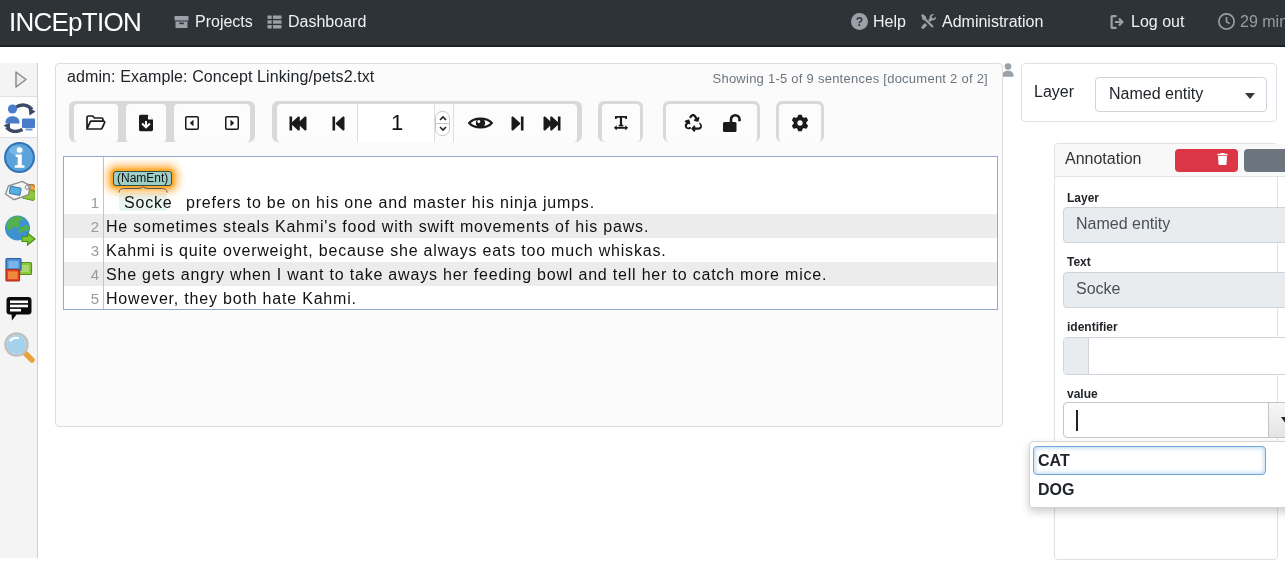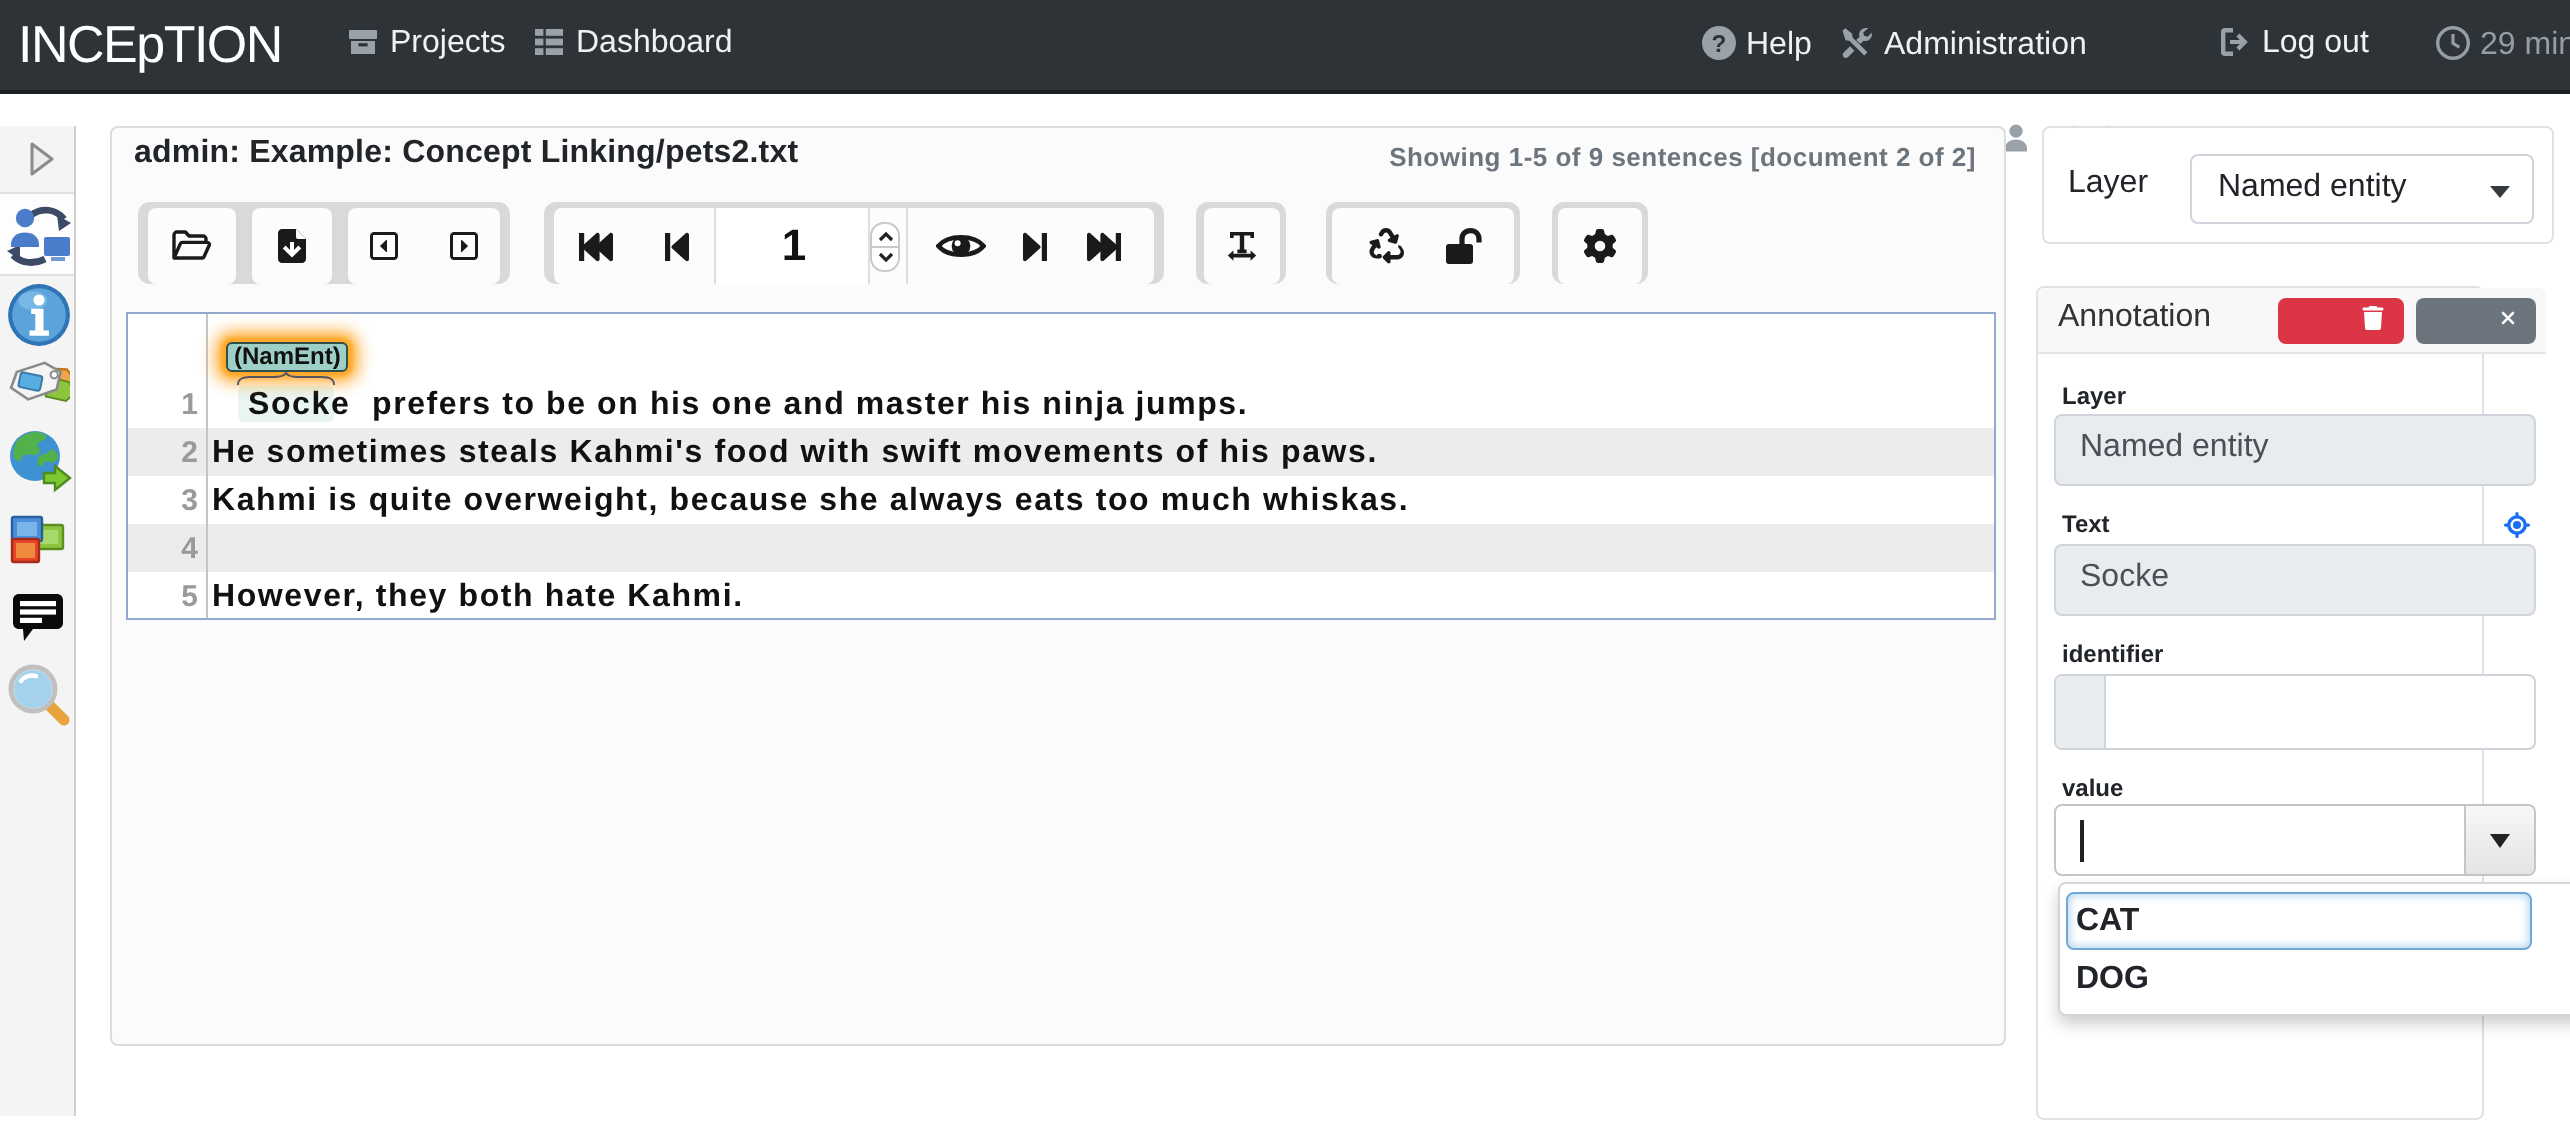--- a/index.html
+++ b/index.html
@@ -13,21 +13,21 @@
 .navlink .ic { display:inline-block; vertical-align:-3px; margin-right:5px; }
 .navgray { color:#969da4; }
 
 
 #sidebar { position:absolute; left:0; top:63px; width:38px; height:495px; background:#f4f4f4; border-right:1px solid #cfcfcf; }
 .sideicon { position:absolute; }
 #sitab1 { position:absolute; left:0; top:0; width:37px; height:34px; border-bottom:1px solid #e0e0e0; }
 #sitab2 { position:absolute; left:0; top:34px; width:37px; height:41px; background:#fdfdfd; border-bottom:1px solid #e0e0e0; }
 
 
-#main { position:absolute; left:55px; top:63px; width:948px; height:460px; background:#fbfbfb; border:1px solid #dcdcdc; border-radius:4px;font-weight:bold; }
+#main { position:absolute; left:55px; top:63px; width:948px; height:364px; background:#fbfbfb; border:1px solid #dcdcdc; border-radius:4px; }
 #doctitle { position:absolute; left:11px; top:3.5px; font-size:16px; letter-spacing:0.1px; color:#212529; }
 #docinfo { position:absolute; right:14px; top:7px; font-size:13px; letter-spacing:0.25px; color:#6c757d;margin-left:32px; }
 
 
 .ring { position:absolute; top:37px; height:41px; background:#d9d9d9; border-radius:6px; }
 .tbtn { position:absolute; top:39.5px; height:38px; background:#fcfcfd; border-radius:4px; }
 .tbtn svg { position:absolute; top:50%; transform:translate(-50%,-50%); }
 
 
 #textarea { position:absolute; left:7px; top:92px; width:935px; height:154px; background:#fff; border:1px solid #93a9cf; }
@@ -39,21 +39,21 @@
 #annolabel { position:absolute; left:49px; top:14px; height:15px; padding:0 3px; background:#9ecfc6; border:1px solid #2f4f4a; border-radius:3px; font-size:12px; letter-spacing:0; color:#111; line-height:13px; box-shadow:0 0 2px 2px #ffa726, 0 0 8px 5px rgba(255,152,0,0.85); }
 #socke { position:absolute; left:54.5px; top:3.5px; width:48px; height:17.5px; background:#e9f5f1; border-radius:3px; }
 
 
 #layerbox { position:absolute; left:1021px; top:63px; width:256px; height:59px; background:#fff; border:1px solid #dee2e6; border-radius:4px; }
 #layerbox .lbl { position:absolute; left:12px; top:19px; font-size:16px; color:#212529; }
 #layersel { position:absolute; left:73px; top:13px; width:172px; height:35px; background:#fff; border:1px solid #ced4da; border-radius:4px; font-size:16px; color:#212529; }
 #layersel .tx { position:absolute; left:13px; top:7px; }
 .caret-down { position:absolute; width:0; height:0; border-left:5px solid transparent; border-right:5px solid transparent; border-top:6px solid #343a40; }
 
-#annobox { position:absolute; left:1018px; top:143px; width:224px; height:417px; background:#fff; border:1px solid #dee2e6; border-radius:4px; }
+#annobox { position:absolute; left:1054px; top:143px; width:224px; height:417px; background:#fff; border:1px solid #dee2e6; border-radius:4px; }
 #annohead { position:absolute; left:0; top:0; width:254px; height:33px; background:#f8f8f8; border-bottom:1px solid #e5e5e5; border-radius:4px 4px 0 0; }
 #annohead .ti { position:absolute; left:10px; top:6px; font-size:16px; color:#333; }
 .btn { position:absolute; top:5px; height:23px; border-radius:4px; color:#fff; font-size:12px; text-align:center; line-height:23px;padding-left:36px; }
 #btn-del { left:120px; width:63px; background:#dc3545; }
 #btn-clear { left:189px; width:60px; background:#6c757d; }
 
 .flabel { position:absolute; left:12px; font-size:12px; font-weight:bold; color:#212529; }
 .finput { position:absolute; left:8px; width:241px; height:36px; border:1px solid #ced4da; border-radius:4px; font-size:16px; color:#495057; }
 .finput.dis { background:#e9ecef; }
 .finput .tx { position:absolute; left:12px; top:7px; }
@@ -299,20 +299,21 @@
     <div class="trow alt" style="top:56.7px;">
         <div class="lineno">2</div>
         <div class="sent">He sometimes steals Kahmi's food with swift movements of his paws.</div>
       </div>
     <div class="trow" style="top:80.7px;">
         <div class="lineno">3</div>
         <div class="sent">Kahmi is quite overweight, because she always eats too much whiskas.</div>
       </div>
     <div class="trow alt" style="top:104.7px;">
         <div class="lineno">4</div>
+        <div class="sent">She gets angry when I want to take aways her feeding bowl and tell her to catch more mice.</div>
       </div>
     <div class="trow" style="top:128.7px;">
         <div class="lineno">5</div>
         <div class="sent">However, they both hate Kahmi.</div>
       </div>
     <div id="vline"></div>
     <div id="annolabel">(NamEnt)</div>
     <svg id="brace" style="position:absolute; left:54px; top:28.5px;" width="50" height="7" viewBox="0 0 50 7">
         <path d="M1 6.5 C1 3.5, 3 2.5, 7 2.5 L19 2.5 C22 2.5, 24 2, 25 0.5 C26 2, 28 2.5, 31 2.5 L43 2.5 C47 2.5, 49 3.5, 49 6.5" fill="none" stroke="#556" stroke-width="1"></path>
       </svg>

